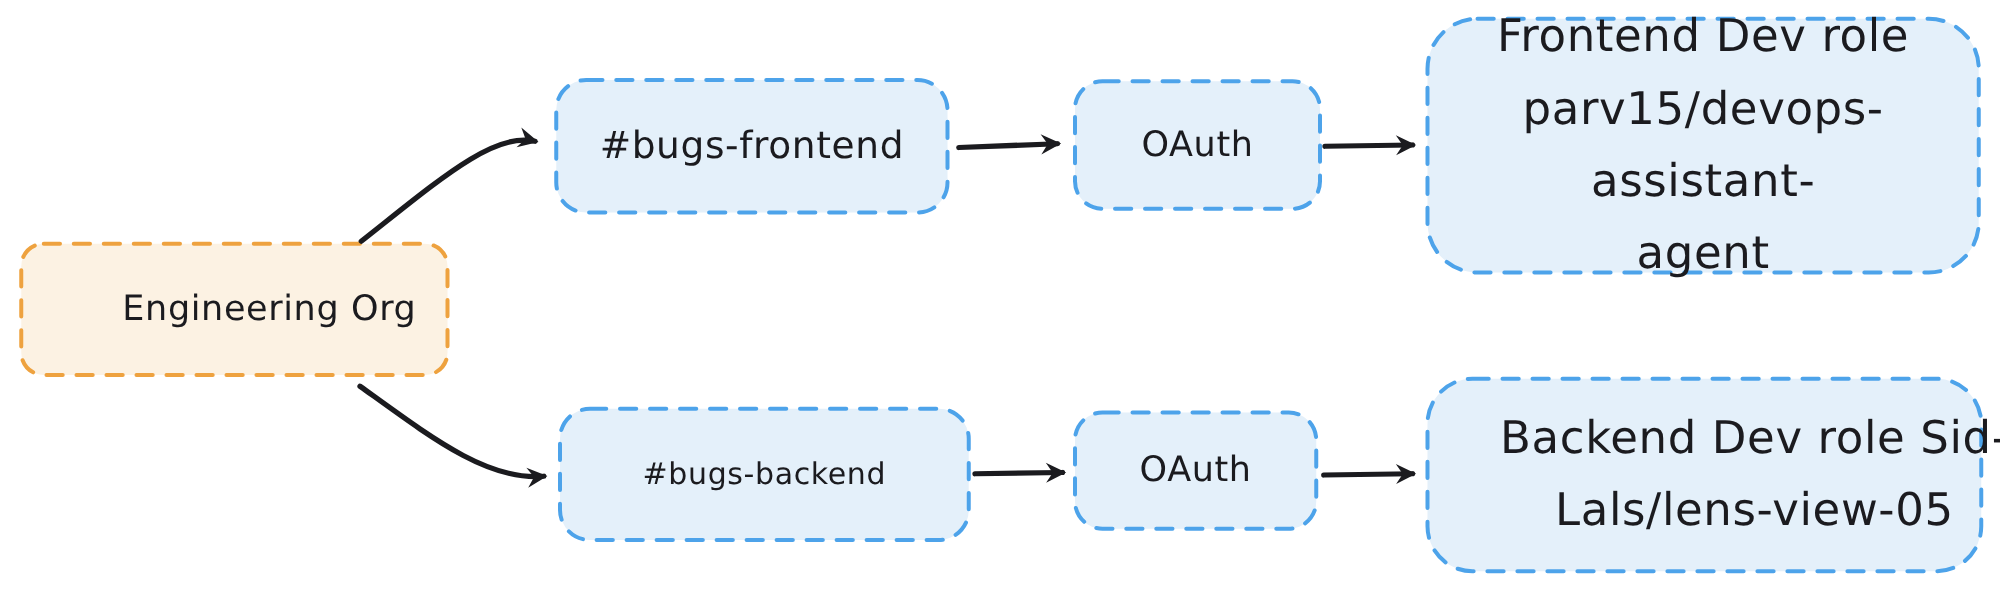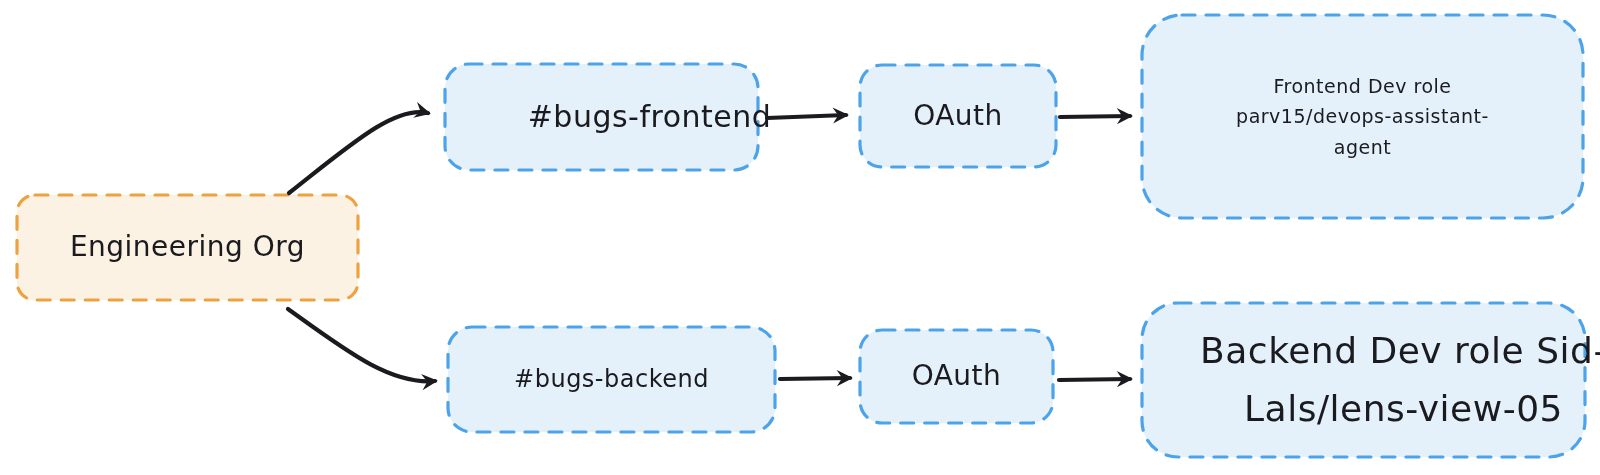--- a/index.html
+++ b/index.html
@@ -50,24 +50,24 @@
     position: absolute;
     display: flex;
     align-items: center;
     justify-content: center;
     text-align: center;
     color: var(--text, #1b1b1f);
     white-space: pre-line;
     letter-spacing: 0.5px;
     line-height: 1.6;
   }
-  .label.org        { left: 17px;   top: 195px; width: 341px; height: 105px; font-size: 28px; }
-  .label.bugs-front { left: 445px;  top: 64px;  width: 313px; height: 106px; font-size: 30px; margin-left: 48px; }
+  .label.org        { left: 17px;   top: 195px; width: 341px; height: 105px; font-size: 28px; padding-left: 28px; }
+  .label.bugs-front { left: 445px;  top: 64px;  width: 313px; height: 106px; font-size: 30px; }
   .label.oauth-top  { left: 860px;  top: 65px;  width: 196px; height: 102px; font-size: 28px; }
-  .label.front-role { left: 1142px; top: 15px;  width: 441px; height: 203px; font-size: 19px; }
+  .label.front-role { left: 1142px; top: 15px;  width: 441px; height: 203px; font-size: 36px; }
   .label.bugs-back  { left: 448px;  top: 327px; width: 327px; height: 105px; font-size: 24px; }
   .label.oauth-bot  { left: 860px;  top: 330px; width: 193px; height: 93px;  font-size: 28px; }
   .label.back-role  { left: 1142px; top: 303px; width: 443px; height: 154px; font-size: 36px; margin-left: 40px; }
 </style>
 </head>
 <body>
 
 <div class="canvas">
 
   <svg class="layer" viewBox="0 0 1600 475">

